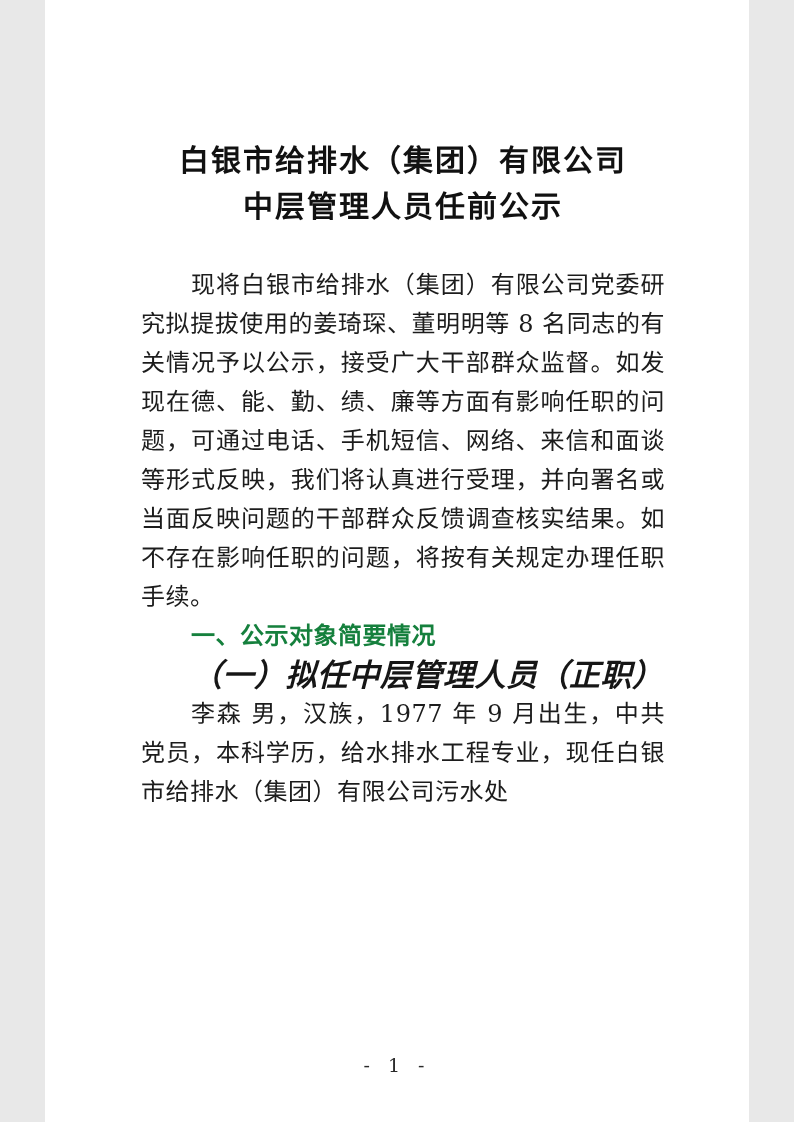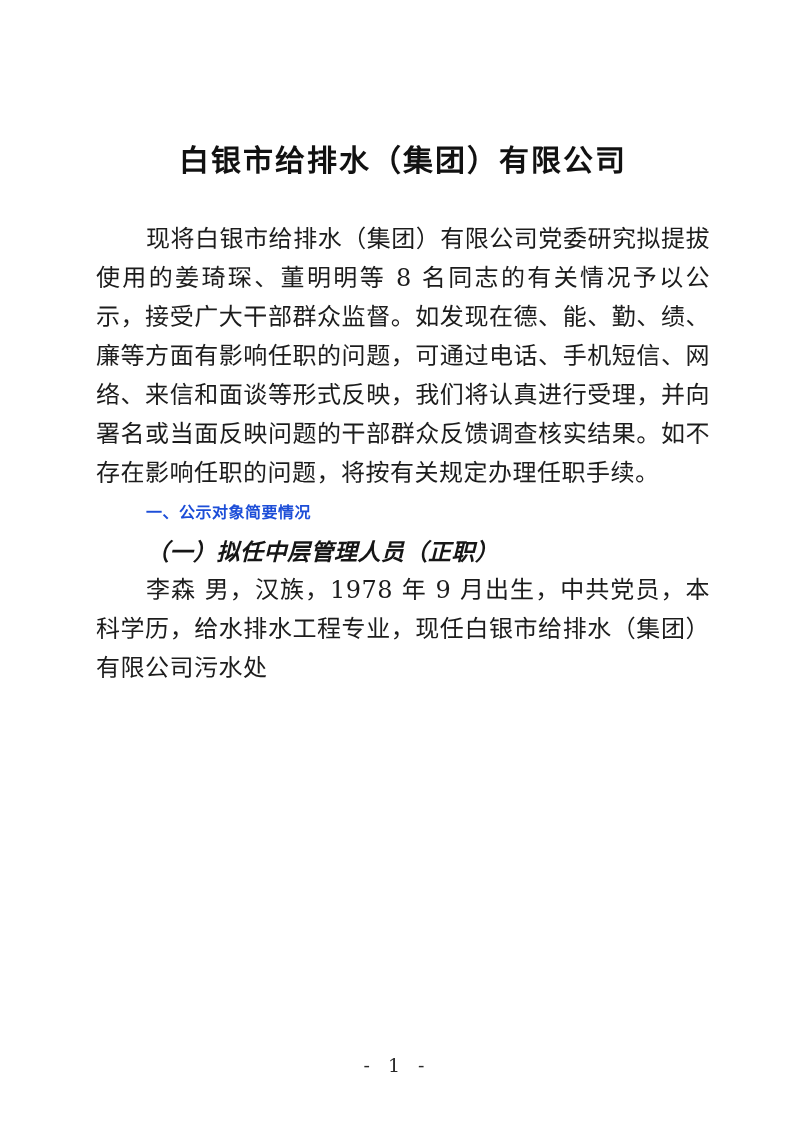--- a/index.html
+++ b/index.html
@@ -1,18 +1,18 @@
 <!DOCTYPE html>
 <html lang="zh-CN"><head>
 <meta charset="utf-8">
 <style>
   * { margin: 0; padding: 0; box-sizing: border-box; }
   html, body { background: #e8e8e8; }
   .page {
-    width: 794px;
+    width: 704px;
     height: 1122px;
     margin: 0 auto;
     background: #ffffff;
     position: relative;
     font-family: "DejaVu Serif", "Liberation Serif", serif;
     color: #1c1c1c;
     overflow: hidden;
   }
   .content {
     padding: 138px 84px 0 96px;
@@ -34,27 +34,27 @@
     text-align: justify;
     letter-spacing: 0.5px;
   }
   .body-text p, .body-text h2, .body-text h3 {
     margin: 0;
     text-indent: 50px;
   }
   .section-heading {
     font-family: "DejaVu Sans", "Liberation Sans", sans-serif;
     font-weight: 700;
-    font-size: 16px;
+    font-size: 24px;
     line-height: 39px;
-    color: #1d4ed8;
+    color: #15803d;
   }
   .subsection-heading {
     font-weight: 700;
-    font-size: 23px;
+    font-size: 31px;
     line-height: 39px;
     font-style: italic;
     color: #161616;
   }
   .page-footer {
     position: absolute;
     bottom: 46px;
     left: 0;
     width: 100%;
     text-align: center;
@@ -64,30 +64,31 @@
   }
 </style>
 </head>
 <body>
 
 <div class="page">
   <div class="content">
 
     <h1 class="doc-title">
       <span class="title-line">白银市给排水（集团）有限公司</span>
+      <span class="title-line">中层管理人员任前公示</span>
     </h1>
 
     <div class="body-text">
       <p>现将白银市给排水（集团）有限公司党委研究拟提拔使用的姜琦琛、董明明等 8 名同志的有关情况予以公示，接受广大干部群众监督。如发现在德、能、勤、绩、廉等方面有影响任职的问题，可通过电话、手机短信、网络、来信和面谈等形式反映，我们将认真进行受理，并向署名或当面反映问题的干部群众反馈调查核实结果。如不存在影响任职的问题，将按有关规定办理任职手续。</p>
 
       <h2 class="section-heading">一、公示对象简要情况</h2>
 
       <h3 class="subsection-heading">（一）拟任中层管理人员（正职）</h3>
 
 
 
-      <p>李森 男，汉族，1978 年 9 月出生，中共党员，本科学历，给水排水工程专业，现任白银市给排水（集团）有限公司污水处</p>
+      <p>李森 男，汉族，1977 年 9 月出生，中共党员，本科学历，给水排水工程专业，现任白银市给排水（集团）有限公司污水处</p>
     </div>
 
   </div>
 
   <div class="page-footer">- 1 -</div>
 </div>
 
 </body></html>

